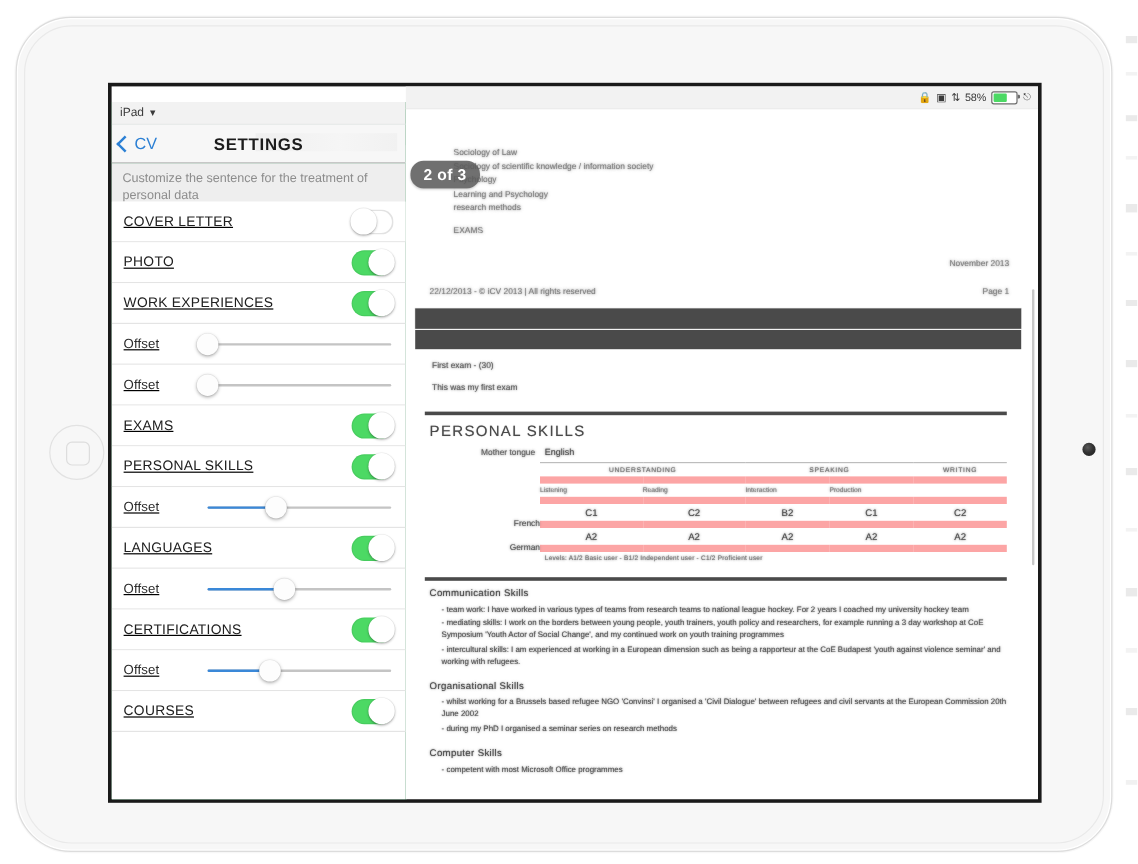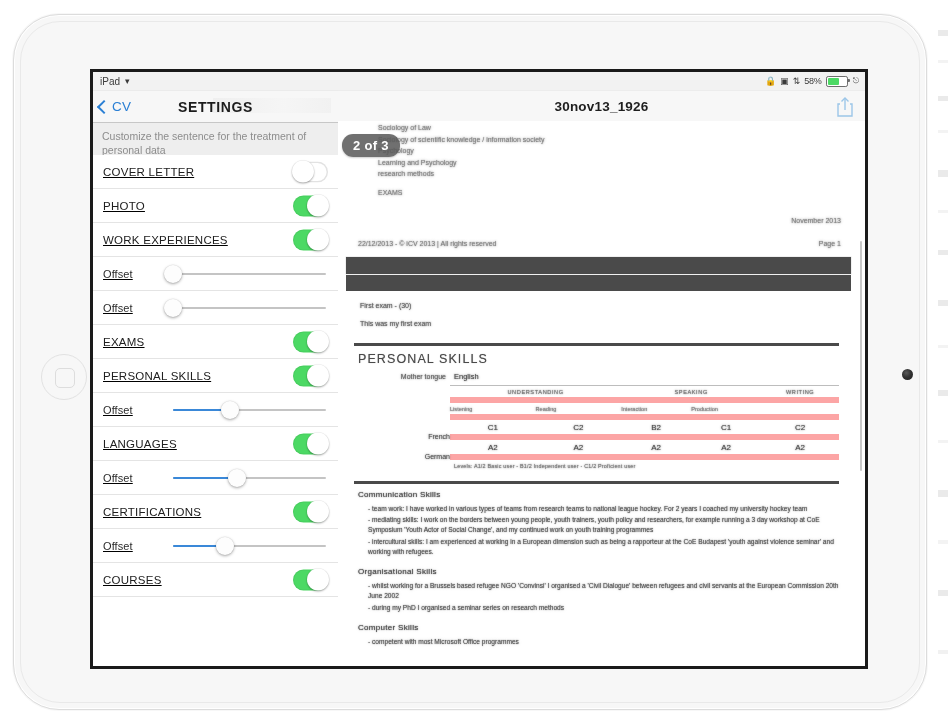--- a/index.html
+++ b/index.html
@@ -52,21 +52,21 @@
   
   .screen{
     position:absolute;left:76px;top:54px;width:772px;height:594px;
     background:#ffffff;
     border:3px solid #1a1a1a;
     overflow:hidden;
   }
 
   
   .settings-pane{
-    position:absolute;left:0;top:0;width:245px;height:100%;
+    position:absolute;left:0;top:13px;width:245px;height:100%;
     background:#15803d;
     border-right:1px solid #b9b9b9;
     overflow:hidden;
   }
   .sp-statusbar{
     height:18px;background:#f2f2f2;
     display:flex;align-items:center;padding:0 7px;
     font-size:10px;color:#3a3a3a;
     border-bottom:1px solid #ebebeb;
   }
@@ -448,30 +448,20 @@
             <span class="ico">▣</span>
             <span class="ico">⇅</span>
             <span class="batt-pct">58%</span>
             <span class="batt">
                 <span class="lvl"></span>
               </span>
             <span class="bolt">⎋</span>
           </div>
         </div>
 
-        <div class="dp-navbar">
-          <span class="dp-title">30nov13_1926</span>
-          <div class="share-btn">
-            <svg width="20" height="22" viewBox="0 0 20 22">
-              <path d="M5 8 H3 V20 H17 V8 H15" fill="none" stroke="#9cc6e8" stroke-width="1.4"></path>
-              <path d="M10 2 L10 14" fill="none" stroke="#9cc6e8" stroke-width="1.4"></path>
-              <path d="M6.5 5.5 L10 2 L13.5 5.5" fill="none" stroke="#9cc6e8" stroke-width="1.4"></path>
-            </svg>
-          </div>
-        </div>
 
         <div class="page-badge">2 of 3</div>
 
         <div class="doc-canvas">
           <div class="doc-scrollbar"></div>
 
           <div class="doc-page">
 
             <div style="padding:2px 10px 0 12px;">
               <div class="doc-line doc-indent blur-strong">Sociology of Law</div>

